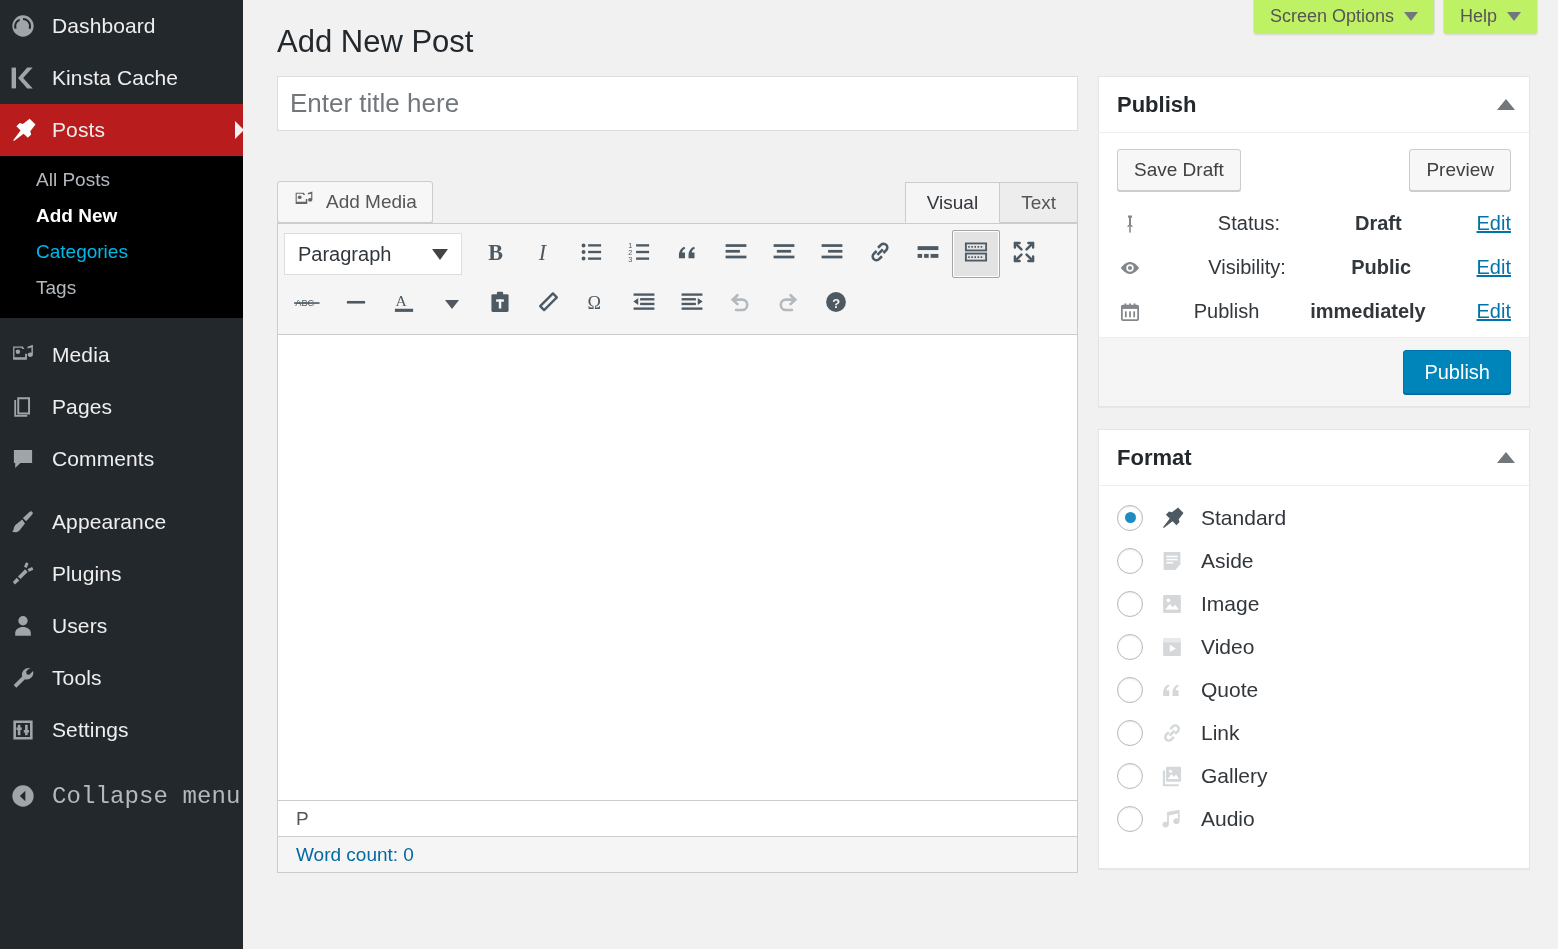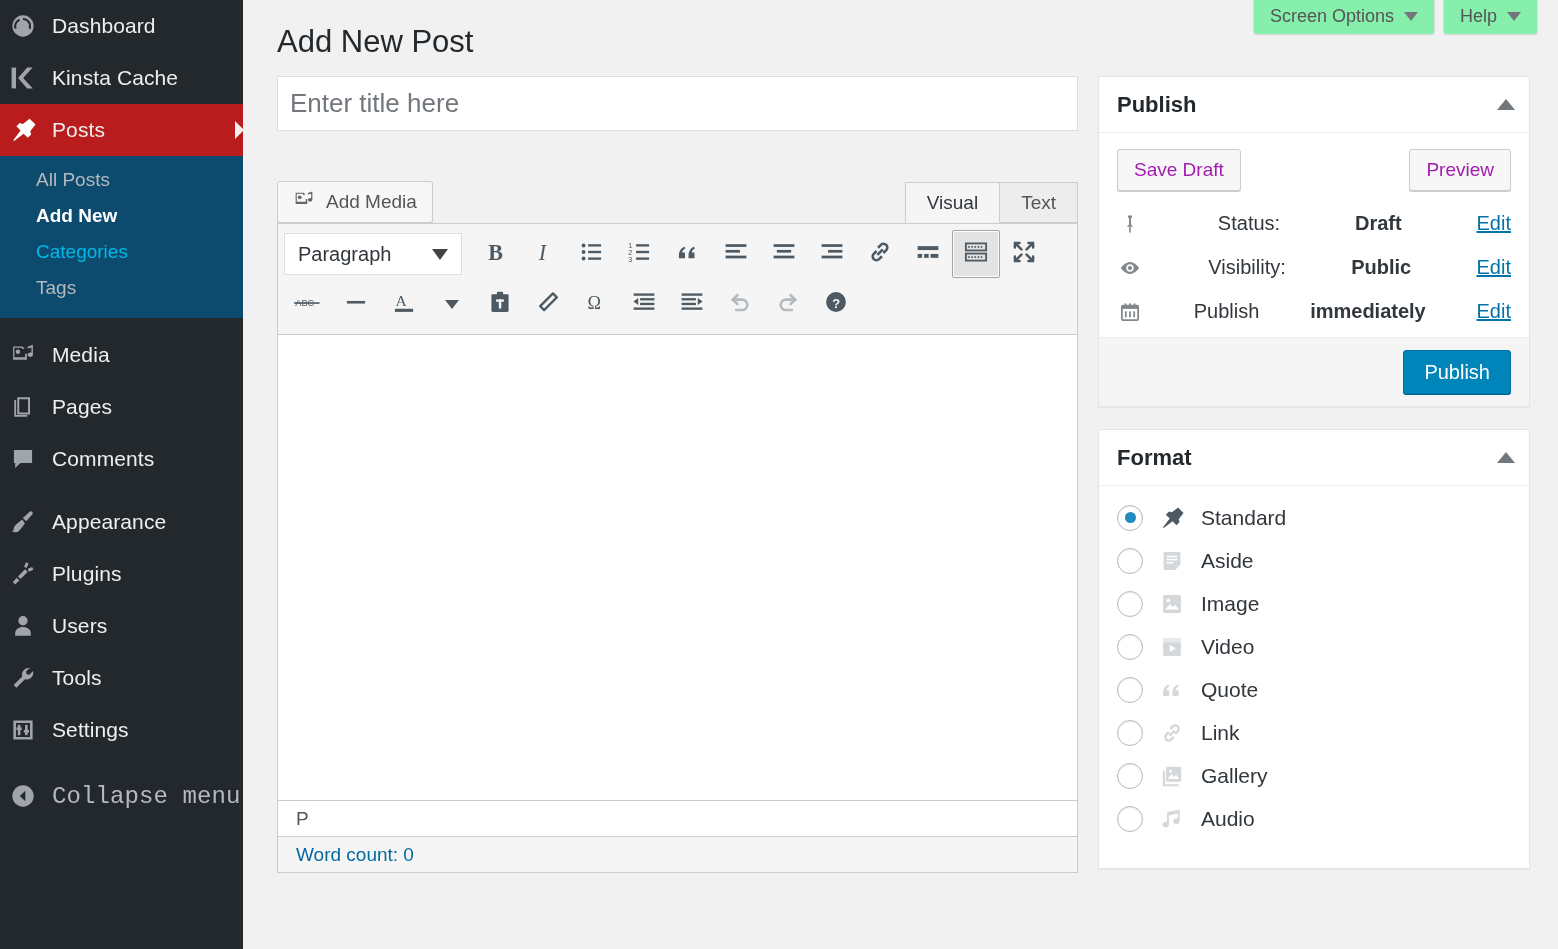--- a/index.html
+++ b/index.html
@@ -33,21 +33,21 @@
   .menu-item .mi-label { color: #eee; letter-spacing: .1px; }
   .menu-item.current {
     background: #b91c1c; color: #fff;
   }
   .menu-item.current .mi-icon { color: #fff; }
   .menu-item.current:after {
     content: ""; position: absolute; right: -1px; top: 50%;
     margin-top: -9px; border-style: solid; border-width: 9px 0 9px 9px;
     border-color: transparent transparent transparent #f1f1f1;
   }
-  .submenu { background: #0c4a6e; padding: 6px 0 12px 0; }
+  .submenu { background: #000000; padding: 6px 0 12px 0; }
   .submenu .sub-item {
     padding: 7px 0 7px 36px; font-size: 19px; color: #b4b9be; cursor: pointer;
   }
   .submenu .sub-item.bold { color: #fff; font-weight: bold; }
   .submenu .sub-item.link { color: #00b9eb; }
   .menu-sep { height: 11px; }
   .menu-item.collapse { color: #b4b9be; font-size: 24px; margin-top: 14px; font-family: Liberation Mono, monospace; }
   .menu-item.collapse .mi-label { color: #b4b9be; }
 
   
@@ -55,21 +55,21 @@
     flex: 1; height: 949px; position: relative;
     background: #f1f1f1;
     padding: 0 20px 0 34px;
     overflow: hidden;
   }
   .screen-meta {
     position: absolute; top: -1px; right: 20px;
     display: flex; gap: 8px; z-index: 10;
   }
   .meta-btn {
-    background: #86efac; border: 1px solid #ddd; border-top: none;
+    background: #bef264; border: 1px solid #ddd; border-top: none;
     border-radius: 0 0 4px 4px;
     height: 36px; padding: 8px 16px;
     display: flex; align-items: center; gap: 10px;
     font-size: 18px; color: #555; cursor: pointer;
     box-shadow: 0 1px 1px rgba(0,0,0,.04);
   }
   .caret-down {
     width: 0; height: 0; border-style: solid;
     border-width: 9px 7px 0 7px;
     border-color: #72777c transparent transparent transparent;
@@ -170,21 +170,21 @@
   }
   .panel-head h2 { margin: 0; font-size: 22px; font-weight: bold; color: #23282d; }
   .toggle-arrow {
     width: 0; height: 0; border-style: solid; border-width: 0 9px 11px 9px;
     border-color: transparent transparent #72777c transparent; cursor: pointer;
   }
   .panel-body { padding: 16px 18px 14px 18px; }
   .pub-actions { display: flex; justify-content: space-between; }
   .btn-secondary {
     background: #f7f7f7; border: 1px solid #ccc; border-radius: 3px;
-    height: 42px; padding: 0 16px; font-size: 19px; color: #a21caf;
+    height: 42px; padding: 0 16px; font-size: 19px; color: #404040;
     cursor: pointer; box-shadow: 0 1px 0 #ccc;
     font-family: "Liberation Sans", sans-serif;
   }
   .pub-line {
     display: flex; align-items: center; gap: 12px;
     font-size: 20px; color: #32373c; margin-top: 21px; justify-content: space-between;
   }
   .pub-line .pl-icon { width: 26px; min-width: 26px; display: flex; justify-content: center; color: #82878c; }
   .pub-line b { font-weight: bold; }
   .pub-line a { color: #0073aa; text-decoration: underline; cursor: pointer; }

